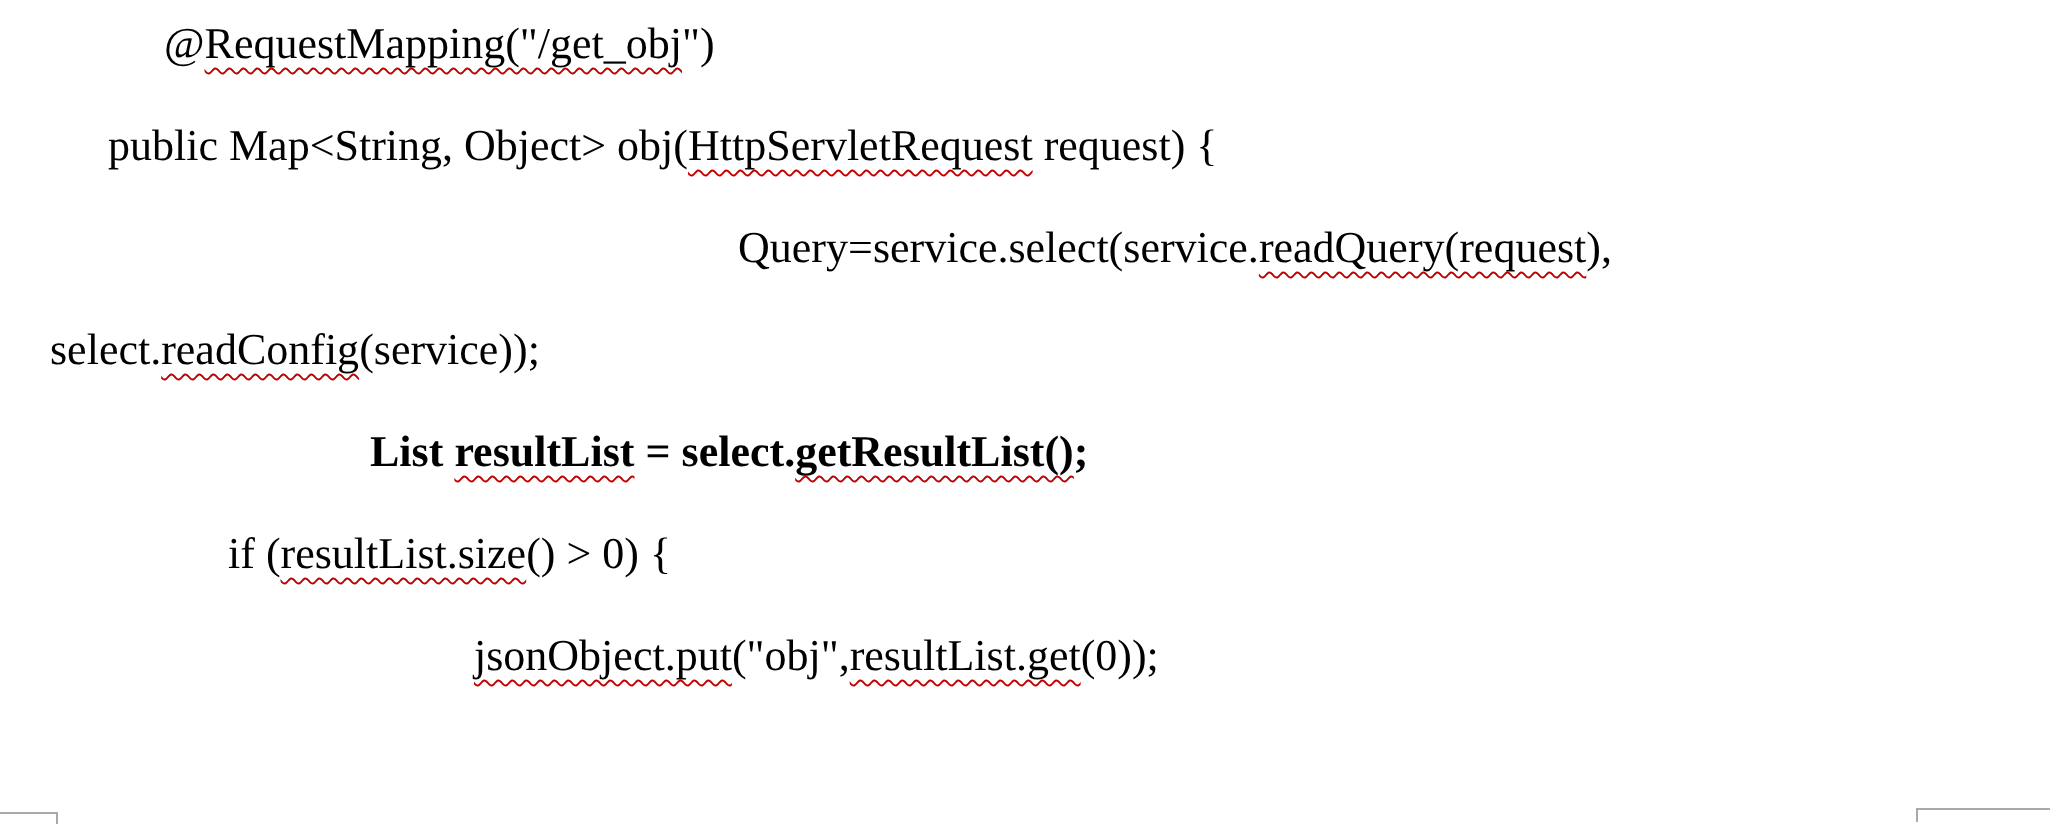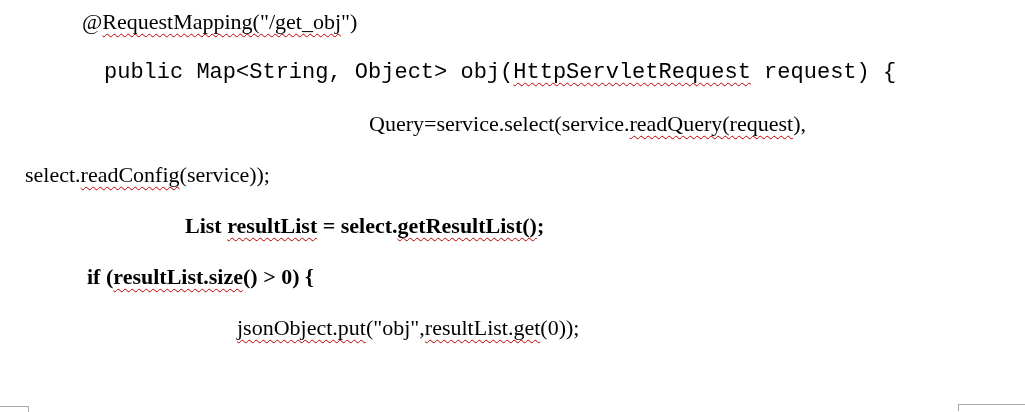--- a/index.html
+++ b/index.html
@@ -57,22 +57,22 @@
     border-top: 1px solid var(--mark, #a9a9a9);
     border-left: 1px solid var(--mark, #a9a9a9);
   }
 </style>
 </head>
 <body>
 
 <div class="page" style="--bg: #ffffff; --text: #000000; --squiggle: #c00000; --mark: #a9a9a9;">
   <div class="text-area" id="text-area">
       <div class="code-line" style="padding-left: 82px;"><span class="token-group"><span>@</span><span class="misspelled">RequestMapping("/get_obj</span><span>")</span></span></div>
-      <div class="code-line" style="padding-left: 104px; font-family: Liberation Mono, monospace;"><span class="token-group"><span>public Map&lt;String, Object&gt; obj(</span><span class="misspelled">HttpServletRequest</span><span> request) {</span></span></div>
+      <div class="code-line" style="padding-left: 54px;"><span class="token-group"><span>public Map&lt;String, Object&gt; obj(</span><span class="misspelled">HttpServletRequest</span><span> request) {</span></span></div>
       <div class="code-line justified" style="padding-left: 185px;"><span class="token-group"><span>Query</span></span><span class="token-group"><span>=</span></span><span class="token-group"><span>service.select(service.</span><span class="misspelled">readQuery(request</span><span>),</span></span></div>
       <div class="code-line" style="padding-left: 25px;"><span class="token-group"><span>select.</span><span class="misspelled">readConfig</span><span>(service));</span></span></div>
       <div class="code-line" style="padding-left: 185px; font-weight: bold;"><span class="token-group"><span>List </span><span class="misspelled">resultList</span><span> = select.</span><span class="misspelled">getResultList()</span><span>;</span></span></div>
-      <div class="code-line" style="padding-left: 87px; font-weight: bold;"><span class="token-group"><span>if (</span><span class="misspelled">resultList.size</span><span>() &gt; 0) {</span></span></div>
+      <div class="code-line" style="padding-left: 114px;"><span class="token-group"><span>if (</span><span class="misspelled">resultList.size</span><span>() &gt; 0) {</span></span></div>
       <div class="code-line" style="padding-left: 237px;"><span class="token-group"><span class="misspelled">jsonObject.put</span><span>("obj",</span><span class="misspelled">resultList.get</span><span>(0));</span></span></div>
     </div>
   <div class="crop-mark left"></div>
   <div class="crop-mark right"></div>
 </div>
 
 </body></html>

